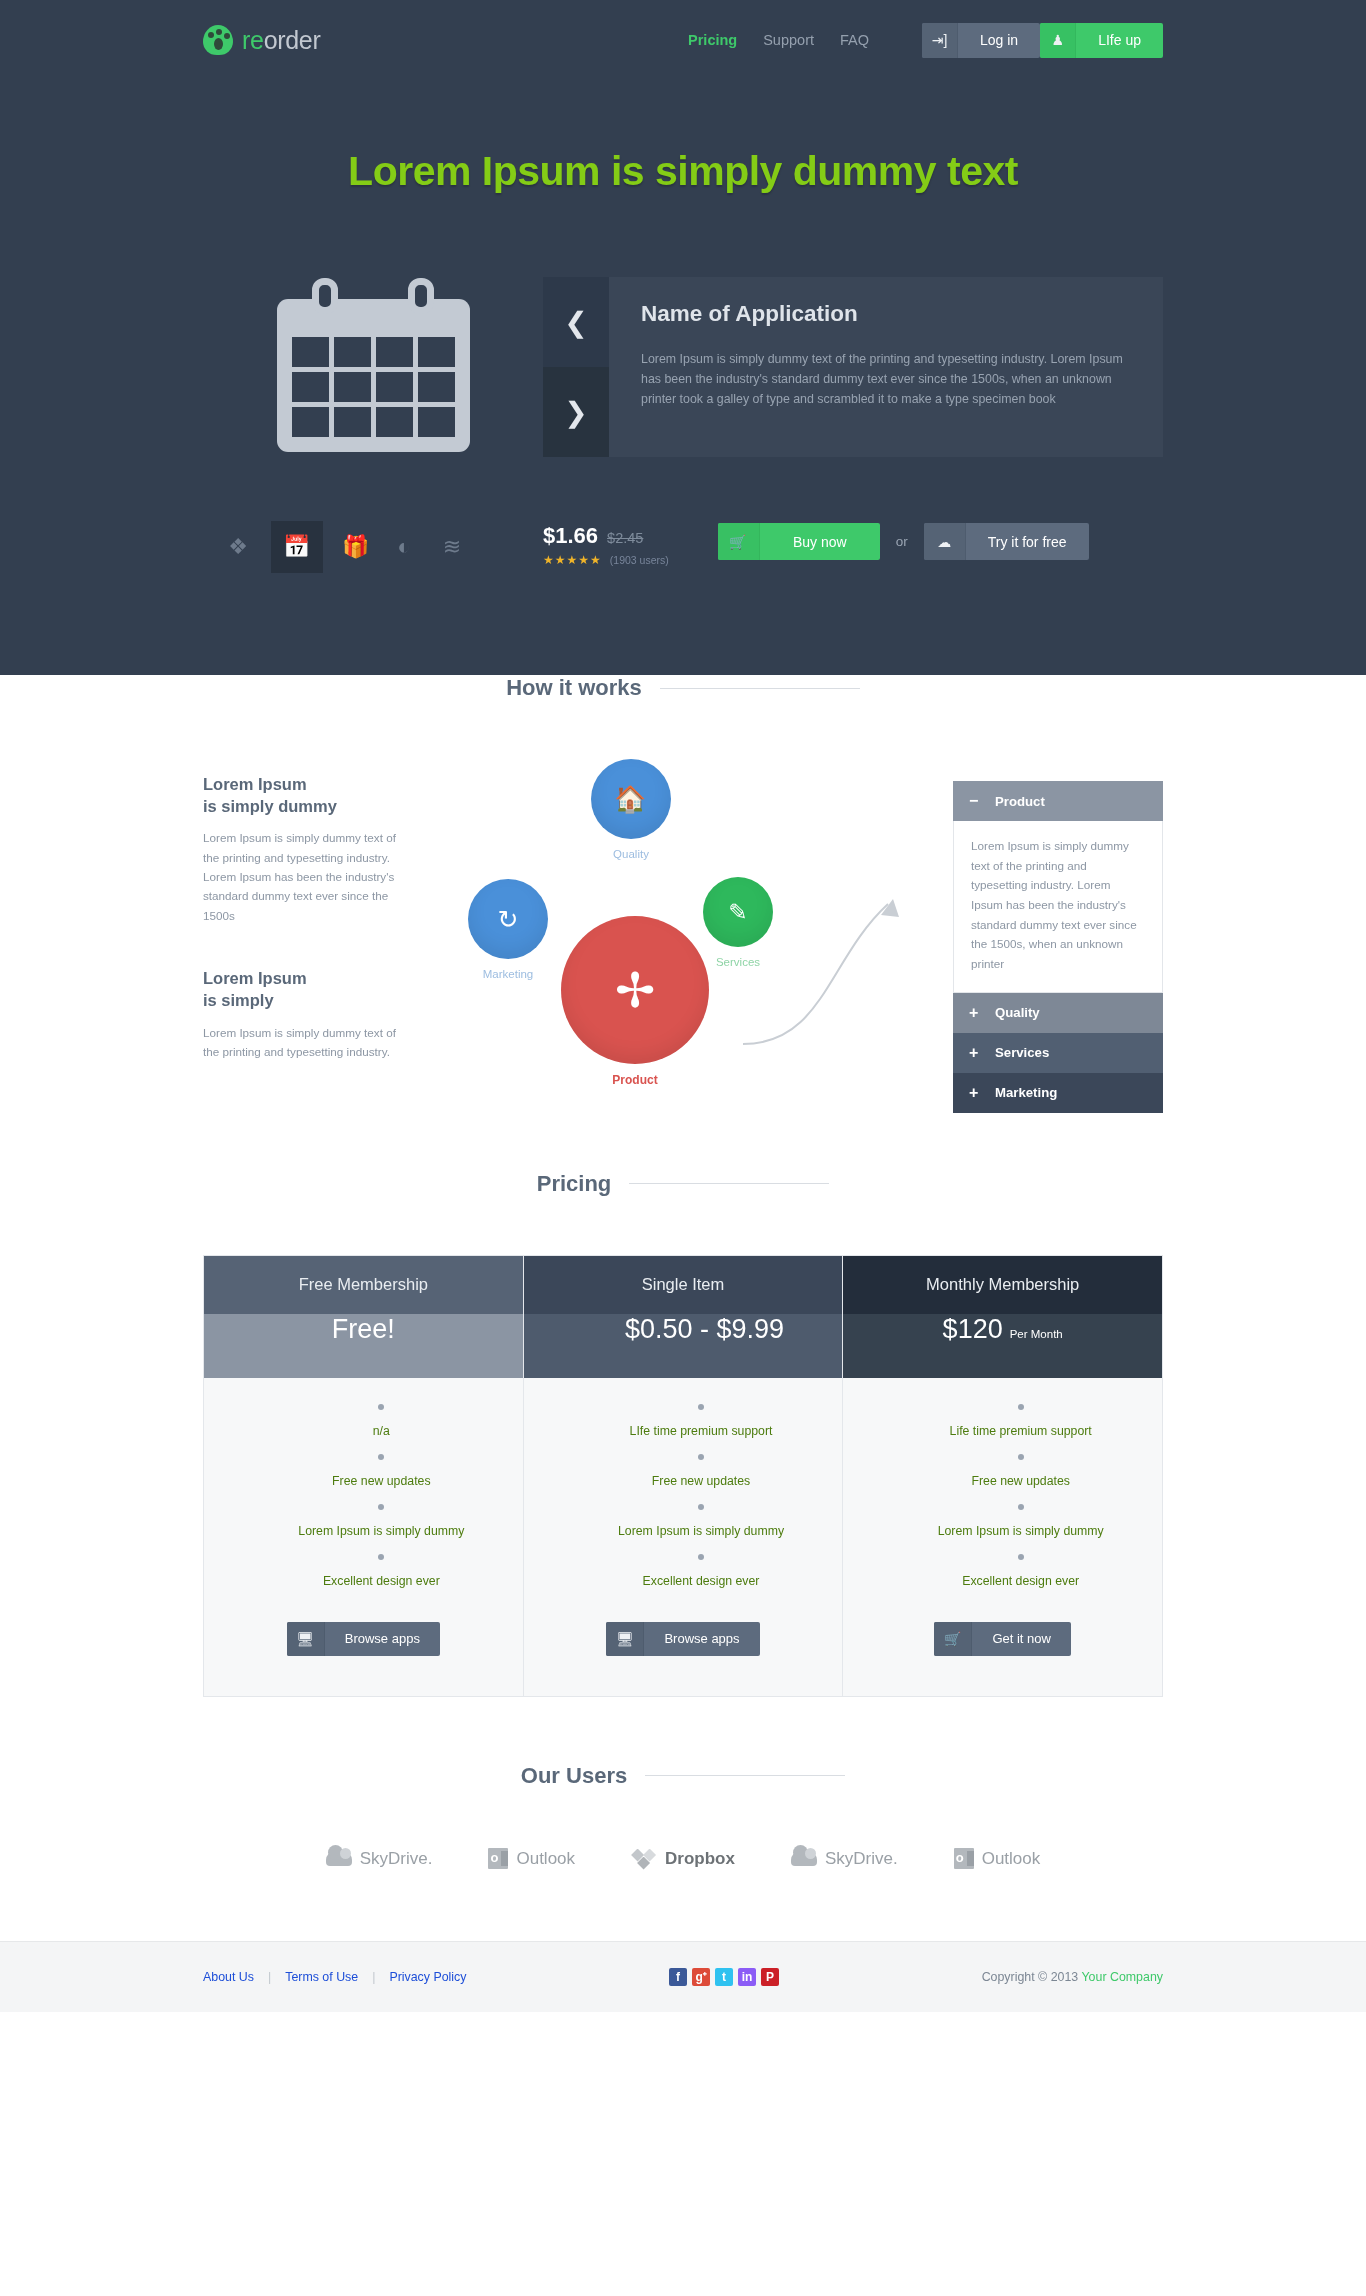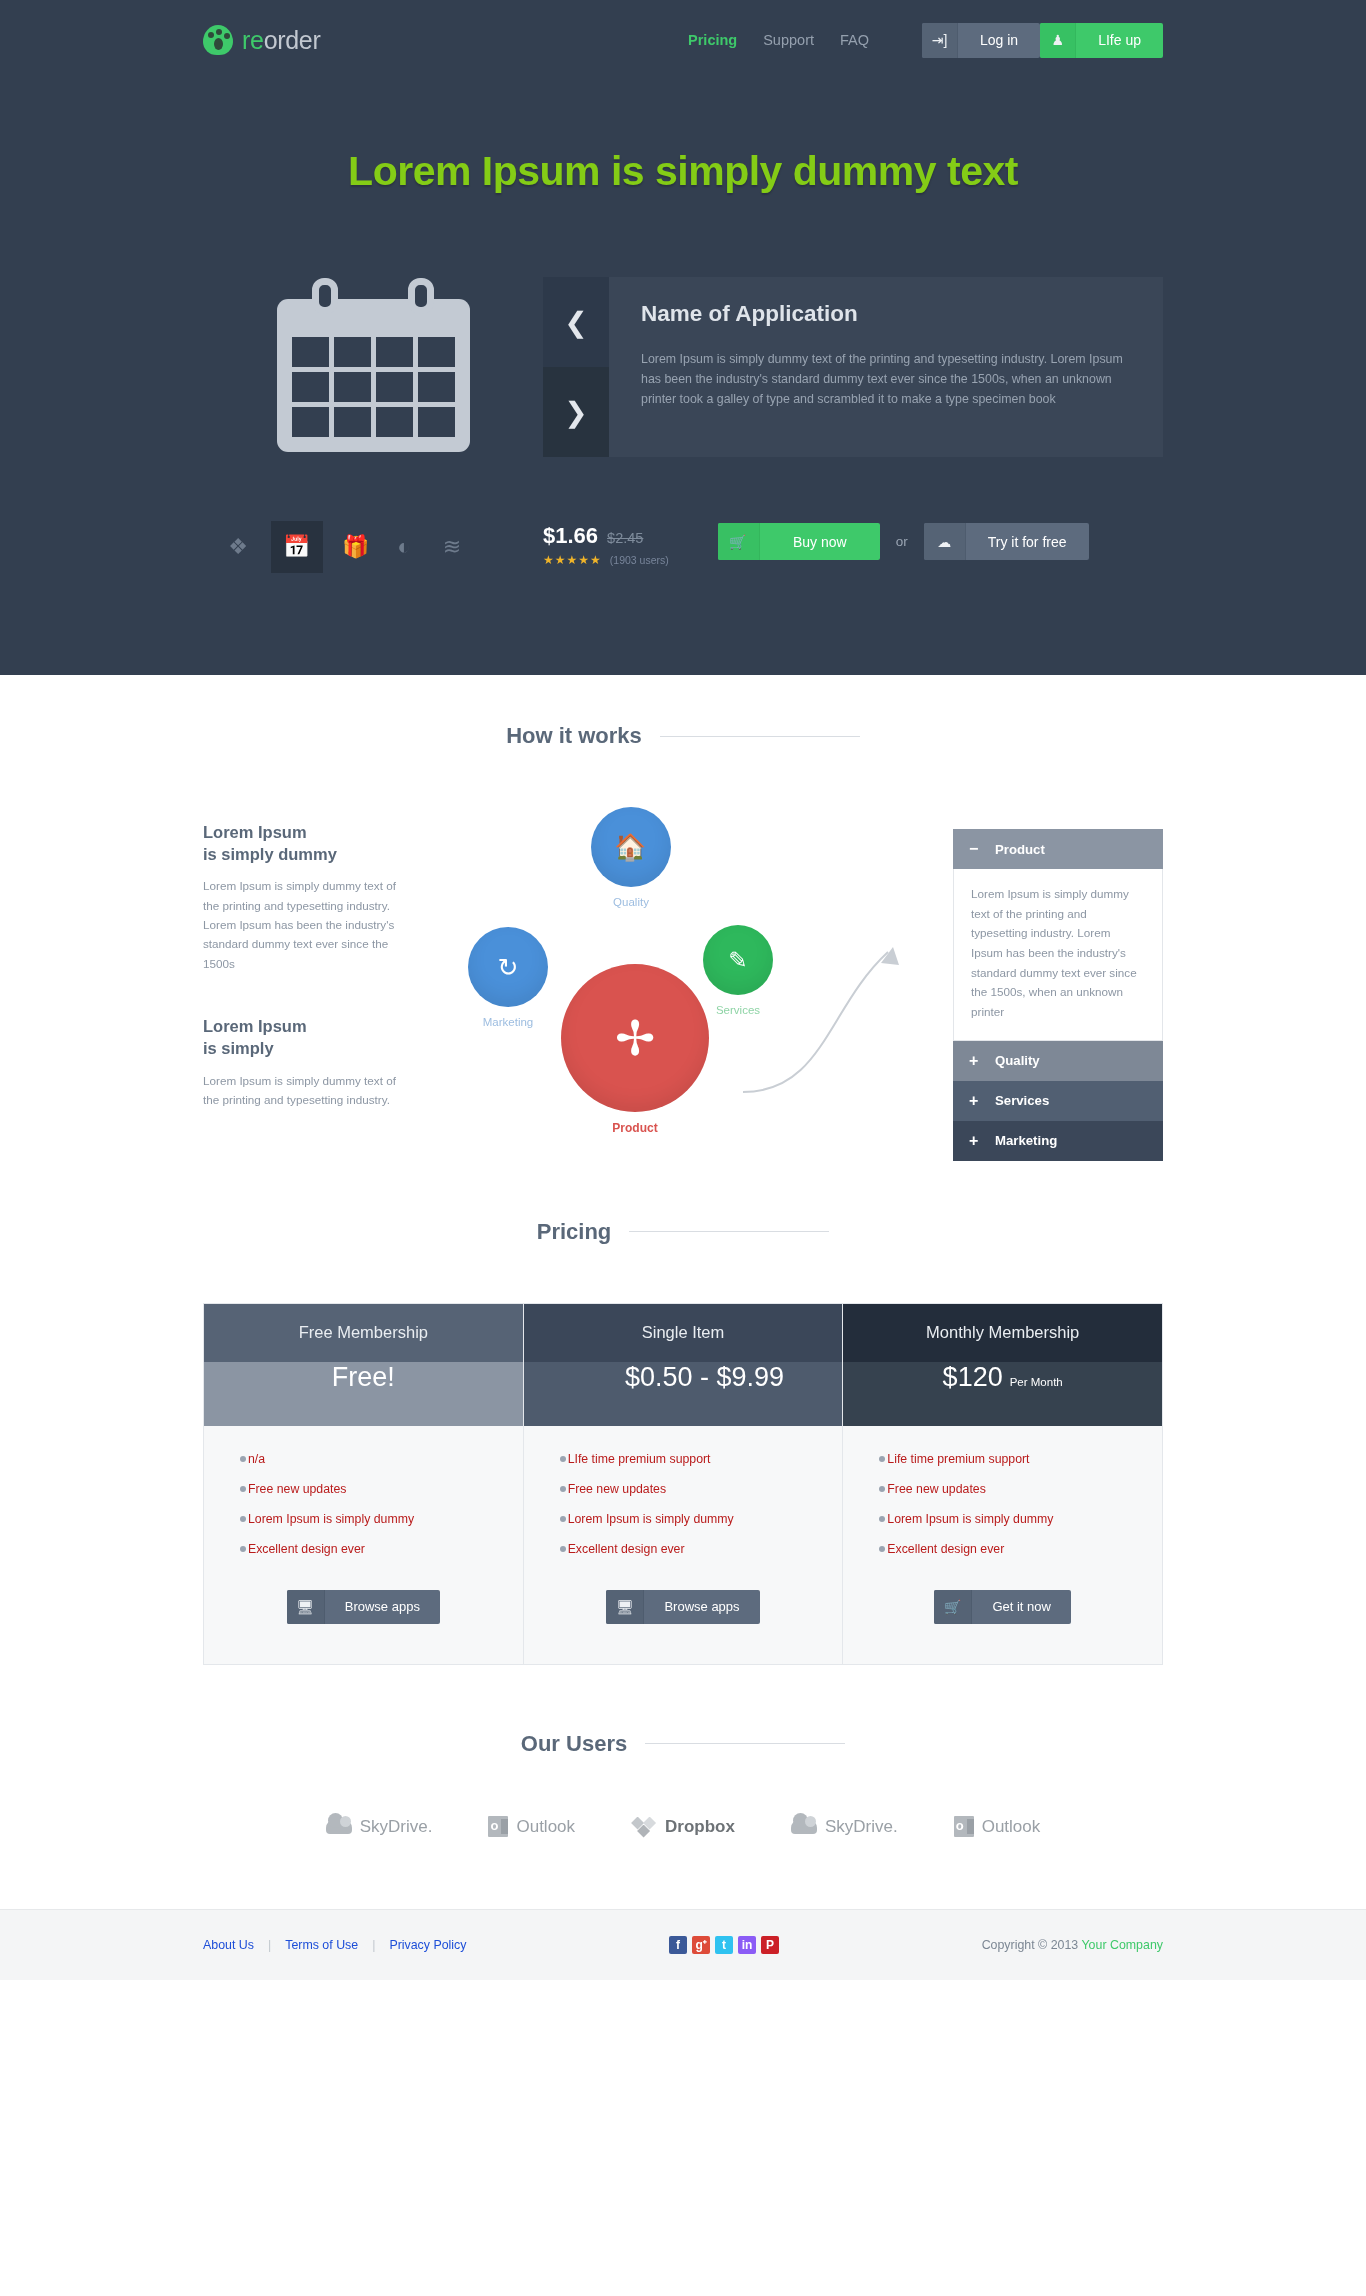--- a/index.html
+++ b/index.html
@@ -120,21 +120,21 @@
   .cta { display: flex; align-items: center; gap: 16px; }
   .btn-buy { height: 37px; background: #3ec96a; }
   .btn-buy .ic { background: #38c063; border-right: 1px solid #34b65c; width: 42px; }
   .btn-buy .lb { padding: 0 33px; font-size: 14px; }
   .or { font-size: 13.5px; color: #9aa5b3; }
   .btn-try { height: 37px; background: #5d6b7e; }
   .btn-try .ic { background: #556375; border-right: 1px solid #4e5c6e; width: 42px; }
   .btn-try .lb { padding: 0 22px; font-size: 14px; }
 
   
-  .light { background: #ffffff; padding-top: 48px; }
+  .light { background: #ffffff; }
 
   .sec-head { display: flex; align-items: center; justify-content: center; margin-bottom: 58px; }
   .sec-head h2 { font-size: 22px; color: #5a6879; font-weight: bold; white-space: nowrap; }
   .sec-head .rule { height: 1px; background: #d9dde2; width: 200px; margin-left: 18px; }
 
   
   .hiw { display: flex; position: relative; padding: 0 0 58px; }
   .hiw-left { width: 210px; padding-top: 14px; }
   .hiw-left h4 { font-size: 16.5px; color: #5a6879; font-weight: bold; line-height: 1.34; margin-bottom: 11px; }
   .hiw-left p { font-size: 11.7px; line-height: 1.66; color: #8d97a4; margin-bottom: 42px; }
@@ -186,21 +186,21 @@
   .pcol .pp {
     height: 64px; display: flex; align-items: baseline; justify-content: center;
     color: #fff; gap: 7px;
   }
   .pp1 { background: #8b95a3; }
   .pp2 { background: #4e5b6d; padding-left: 43px; }
   .pp3 { background: #36424f; }
   .pp .amount { font-size: 27px; font-weight: 300; }
   .pp .per { font-size: 11.5px; }
   .plist { padding: 26px 0 0 36px; flex: 1; }
-  .plist li { list-style: none; display: flex; align-items: center; gap: 2px; margin-bottom: 16px; font-size: 12.3px; color: #b91c1c; }
+  .plist li { list-style: none; display: flex; align-items: center; gap: 14px; margin-bottom: 16px; font-size: 12.3px; color: #4d7c0f; flex-direction: column; }
   .plist li .dot { width: 6px; height: 6px; border-radius: 50%; background: #9aa4b1; flex: none; }
   .pfoot { padding: 18px 0 40px; display: flex; justify-content: center; }
   .pbtn { height: 34px; background: #5d6b7e; border-radius: 2px; }
   .pbtn .ic { background: #556375; border-right: 1px solid #4e5c6e; width: 38px; font-size: 14px; }
   .pbtn .lb { padding: 0 20px; font-size: 13px; }
 
   
   .users-wrap { padding-bottom: 70px; }
   .logos { display: flex; justify-content: center; align-items: center; gap: 56px; }
   .brand { display: flex; align-items: center; gap: 8px; color: #9aa0a6; }

